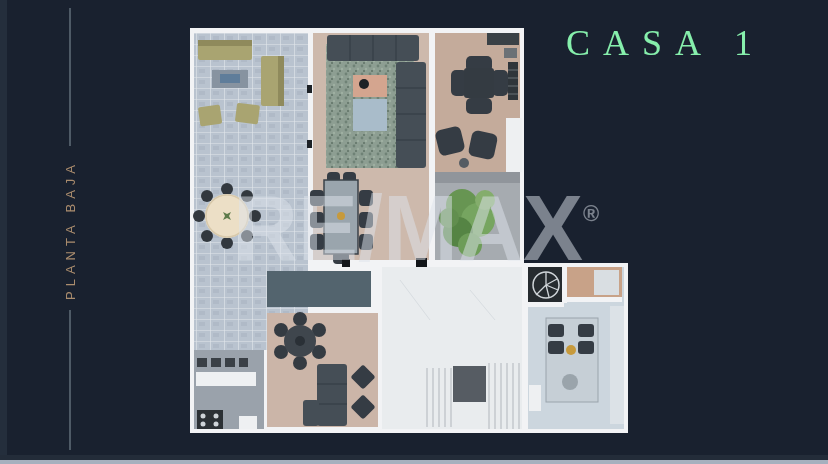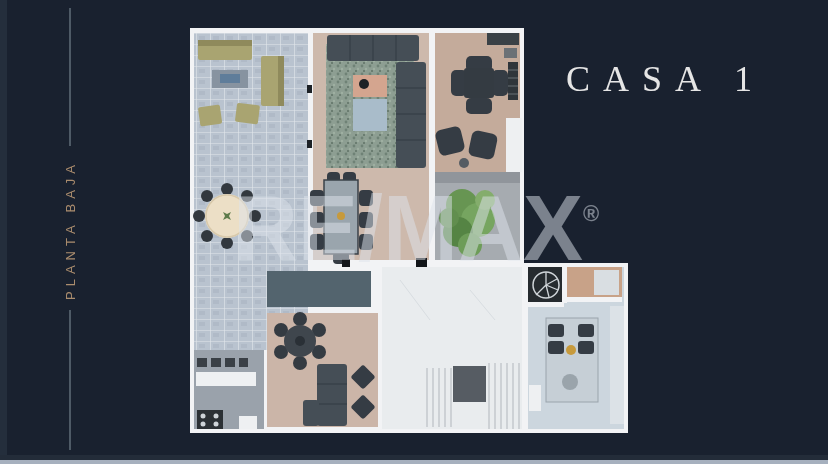--- a/index.html
+++ b/index.html
@@ -32,21 +32,21 @@
 <body>
 
 <div class="canvas" style="background-color: rgb(25, 33, 47);">
 
   <div class="edge-col"></div>
 
   <div class="side-rule top" style="background-color: rgb(78, 90, 102);"></div>
   <div class="side-label" style="color: rgb(171, 141, 110);">PLANTA BAJA</div>
   <div class="side-rule bottom" style="background-color: rgb(78, 90, 102);"></div>
 
-  <div class="title" style="color: #e5e5e5; margin-top: 36px;">CASA 1</div>
+  <div class="title" style="color: #86efac;">CASA 1</div>
 
   <svg class="plan-svg" width="828" height="464" viewBox="0 0 828 464">
     <defs>
       <pattern id="tiles" width="14" height="11" patternUnits="userSpaceOnUse">
         <rect width="14" height="11" fill="#b9c3cf"></rect>
         <path d="M0,0 H14 M0,0 V11" stroke="rgba(255,255,255,0.6)" stroke-width="1.2"></path>
         <rect x="3" y="3" width="6" height="4" fill="rgba(160,170,184,0.35)"></rect>
       </pattern>
       <pattern id="rugdots" width="8" height="8" patternUnits="userSpaceOnUse">
         <rect width="8" height="8" fill="#8d9e92"></rect>

